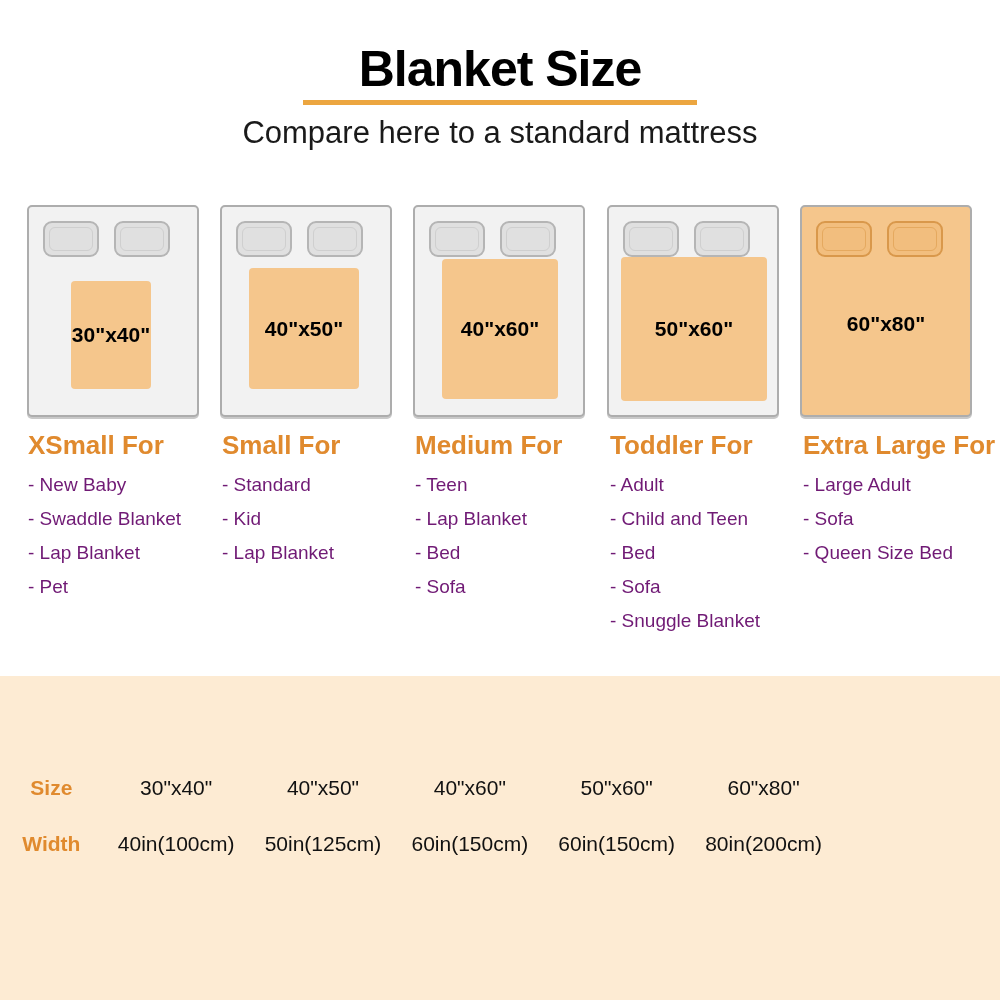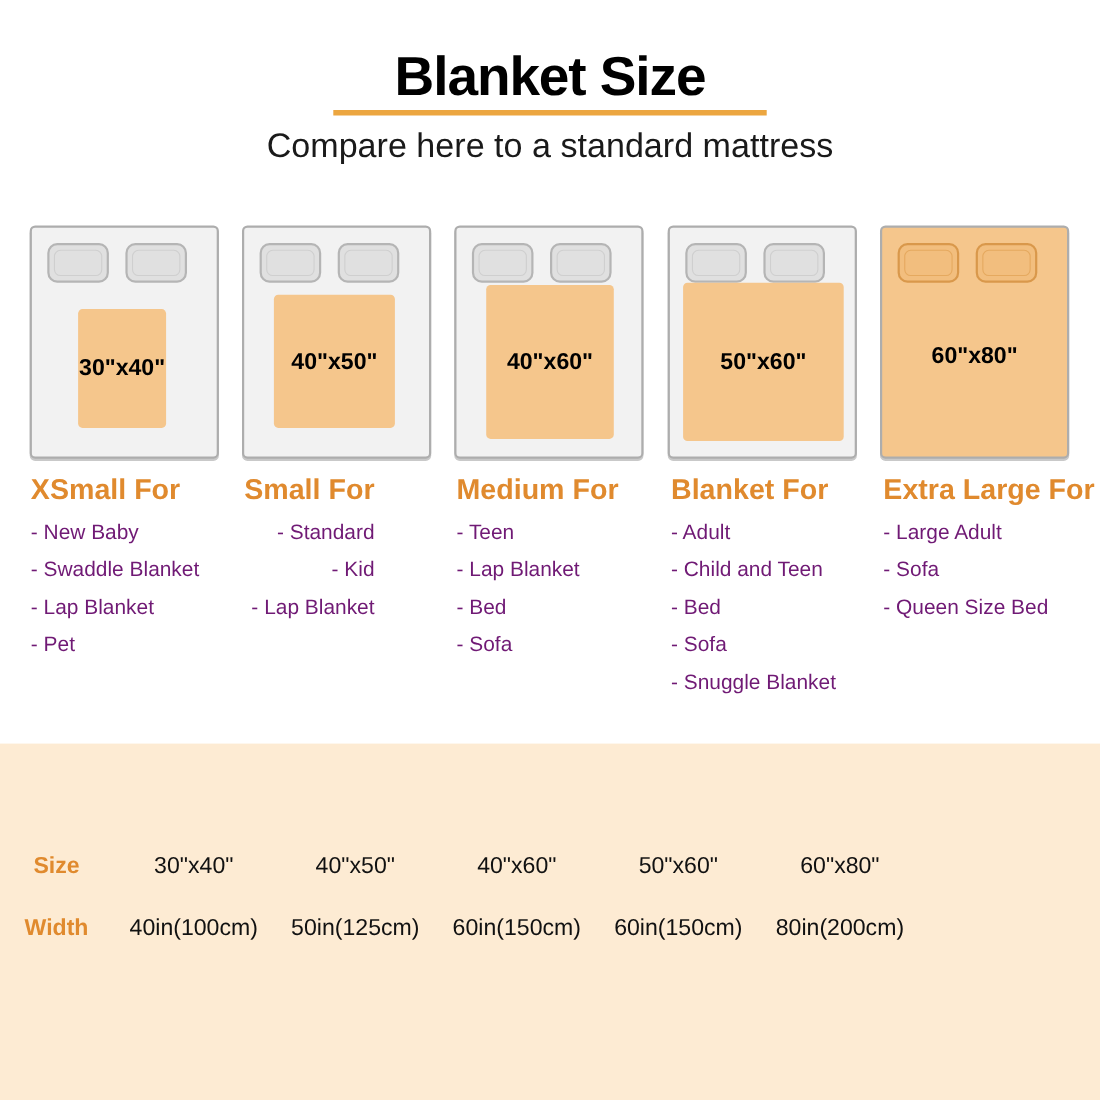--- a/index.html
+++ b/index.html
@@ -248,37 +248,37 @@
 <div class="uses-row">
 
   <div class="use-col" style="left:28px;">
     <div class="use-heading">XSmall For</div>
     <div class="use-item">- New Baby</div>
     <div class="use-item">- Swaddle Blanket</div>
     <div class="use-item">- Lap Blanket</div>
     <div class="use-item">- Pet</div>
   </div>
 
-  <div class="use-col" style="left:222px;text-align:right;">
+  <div class="use-col" style="left:222px;">
     <div class="use-heading">Small For</div>
     <div class="use-item">- Standard</div>
     <div class="use-item">- Kid</div>
     <div class="use-item">- Lap Blanket</div>
   </div>
 
   <div class="use-col" style="left:415px;">
     <div class="use-heading">Medium For</div>
     <div class="use-item">- Teen</div>
     <div class="use-item">- Lap Blanket</div>
     <div class="use-item">- Bed</div>
     <div class="use-item">- Sofa</div>
   </div>
 
   <div class="use-col" style="left:610px;">
-    <div class="use-heading">Blanket For</div>
+    <div class="use-heading">Toddler For</div>
     <div class="use-item">- Adult</div>
     <div class="use-item">- Child and Teen</div>
     <div class="use-item">- Bed</div>
     <div class="use-item">- Sofa</div>
     <div class="use-item">- Snuggle Blanket</div>
   </div>
 
   <div class="use-col" style="left:803px;">
     <div class="use-heading">Extra Large For</div>
     <div class="use-item">- Large Adult</div>

